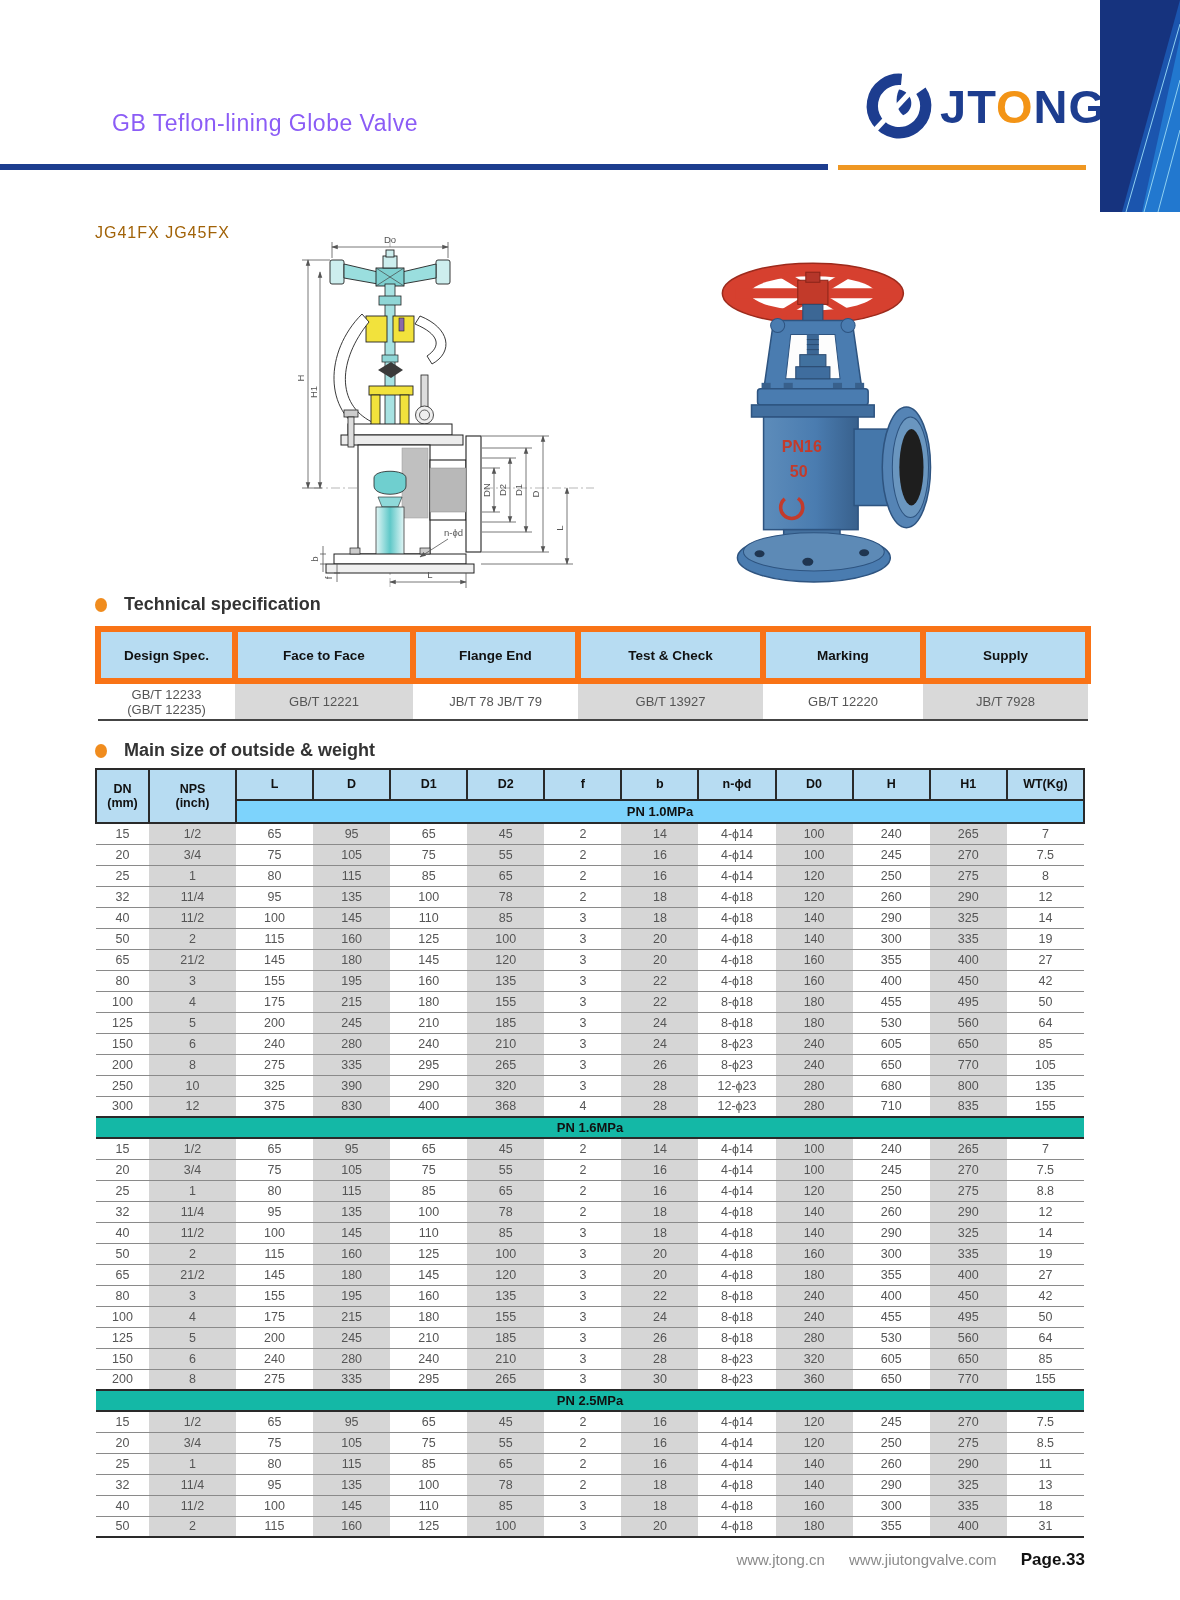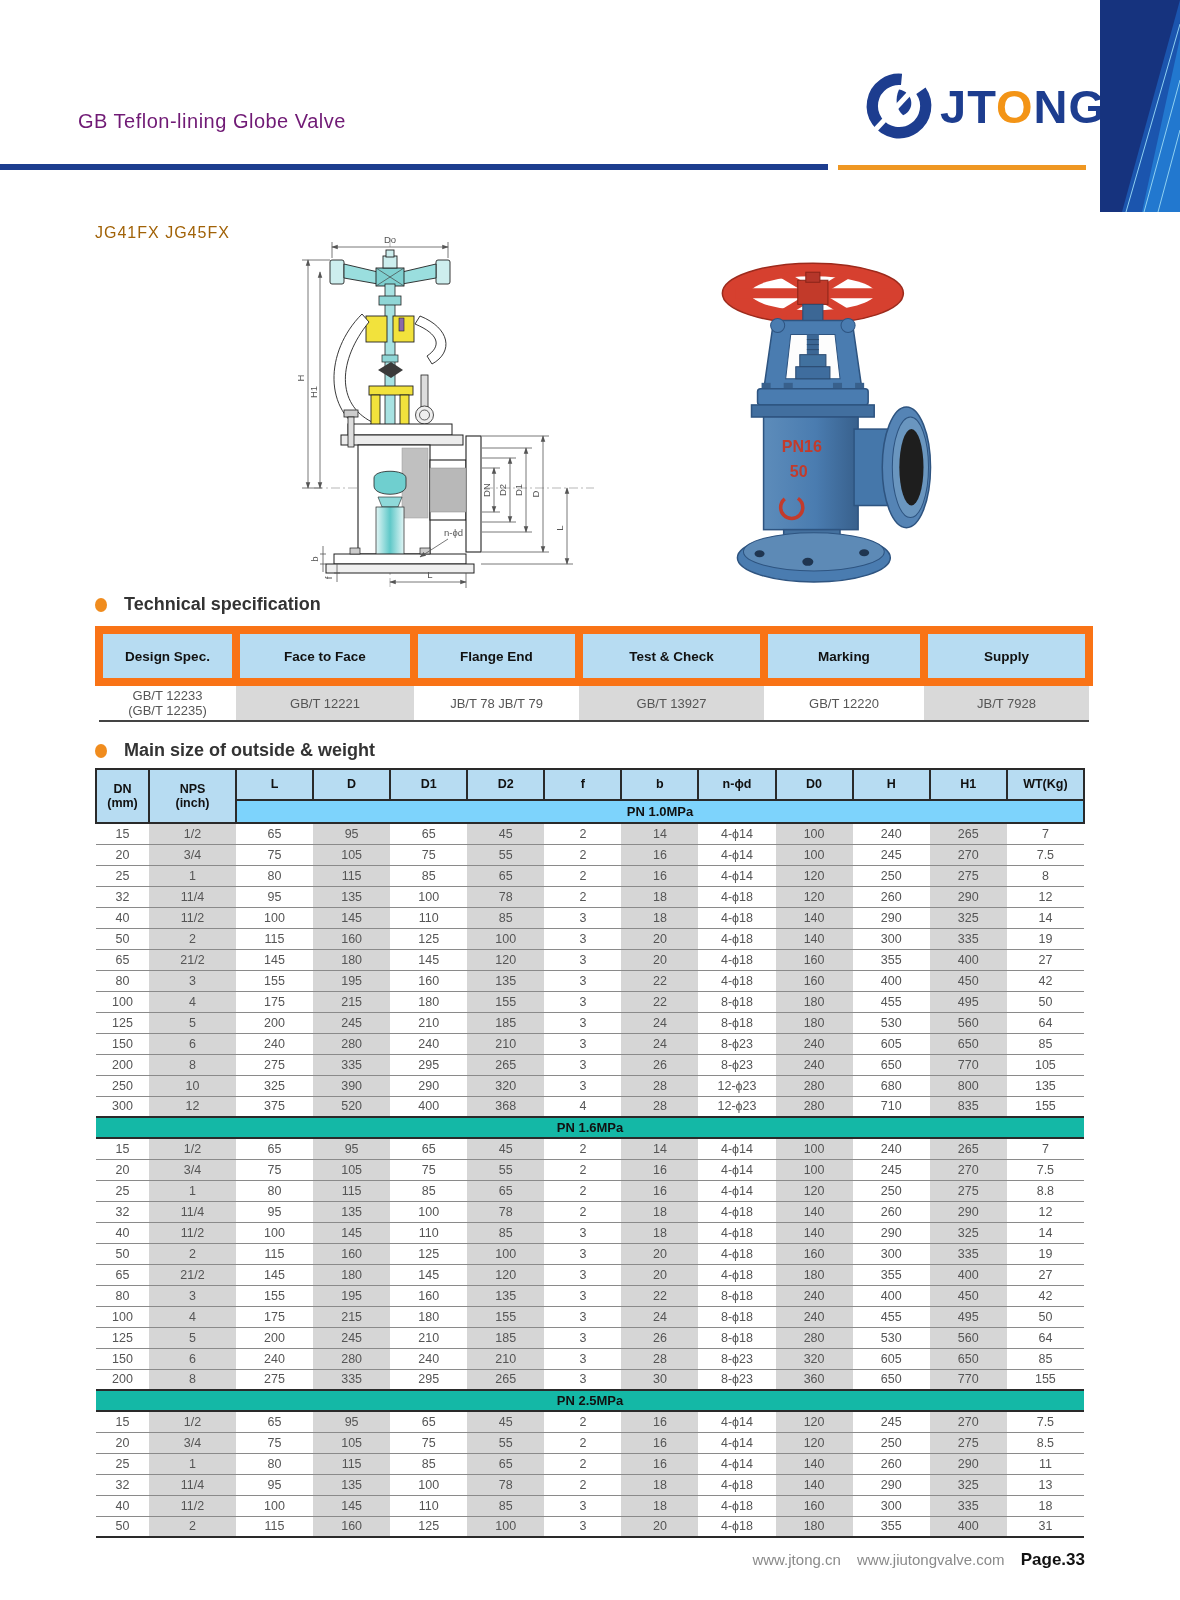--- a/index.html
+++ b/index.html
@@ -1,20 +1,20 @@
 <!DOCTYPE html>
 <html><head>
 <meta charset="utf-8">
 <style>
   * { margin:0; padding:0; box-sizing:border-box; }
   body { background:#888; font-family:"Liberation Sans","DejaVu Sans",sans-serif; }
   .page { position:relative; width:1180px; height:1600px; background:#fff; margin:0 auto; overflow:hidden; }
 
   
-  .page-title { position:absolute; left:78px; top:110px; font-size:20px; color:#701a75; letter-spacing:.5px; }
+  .page-title { position:absolute; left:112px; top:110px; font-size:23px; color:#8b5cf6; letter-spacing:.5px; }
   .rule-blue   { position:absolute; left:0;    top:164px; width:828px; height:6px; background:#1d3d8f; }
   .rule-orange { position:absolute; left:838px; top:165px; width:248px; height:5px; background:#ef9722; }
   .logo { position:absolute; left:862px; top:66px; display:flex; align-items:center; gap:4px; }
   .logo-text { font-size:47px; font-weight:bold; color:#1d3d8f; letter-spacing:1px; line-height:1;text-align:center; }
   .logo-text .logo-o { color:#f39416; }
   .corner-deco { position:absolute; right:0; top:0; width:80px; height:212px; }
 
   .models { position:absolute; left:95px; top:224px; font-size:16px; color:#a16207; letter-spacing:1px; }
 
   .drawing { position:absolute; left:262px; top:220px; width:340px; height:376px; }
@@ -22,42 +22,42 @@
 
   
   .sec-heading { position:absolute; display:flex; align-items:center; gap:17px; font-weight:bold; font-size:18px; color:#333; }
   .sec-heading .dot { width:12px; height:14px; border-radius:50%; background:#f08c1e; flex:0 0 auto; }
   #spec-heading { left:95px; top:594px; }
   #main-heading { left:95px; top:740px; }
 
   
   .tech-spec { position:absolute; left:95px; top:626px; width:990px; border-collapse:collapse; table-layout:fixed; }
   .ts-head td { background:#b7dcf2; font-weight:bold; font-size:13.5px; color:#111;
-                text-align:center; height:52px; border:8px solid #f97316; }
+                text-align:center; height:52px; border:6px solid #f97316; }
   .ts-vals td { font-size:13px; color:#555; text-align:center; height:39px;
                 white-space:pre-line; border-bottom:2px solid #444; }
   .ts-vals td:nth-child(even) { background:#d9d9d9; }
 
   
   .mt { position:absolute; left:95px; top:768px; width:990px; border-collapse:collapse;
         table-layout:fixed; font-size:12.5px; }
   .mt td { text-align:center; }
   .mt-head td { background:#b7dcf2; font-weight:bold; color:#111; border:2px solid #2a2a2a;
                 white-space:pre-line; height:31px; font-size:12.5px; line-height:1.15; }
   .mt-pn td  { background:#7dd3fc; font-weight:bold; color:#111; border:2px solid #2a2a2a;
                height:23px; font-size:13px; }
   .mt-bar td { background:#14b8a6; font-weight:bold; color:#111; height:21px; font-size:13px;
                border-top:2px solid #2a2a2a; border-bottom:2px solid #2a2a2a; }
   .mt-data td { height:21px; color:#555; border-bottom:1px solid #8a8a8a; padding:0; }
   .mt-data td:nth-child(even) { background:#d6d6d6; }
   .mt-data.sec-end td { border-bottom:2px solid #2a2a2a; }
 
   
   .footer { position:absolute; right:95px; top:1550px; font-size:15px; color:#8a8a8a; }
-  .footer span { margin-left:12px; }
+  .footer span { margin-left:20px; }
   .footer .page-num { color:#111; font-weight:bold; font-size:17px; }
 
   
   .dim { font-size:9.5px; fill:#555; font-family:"Liberation Sans","DejaVu Sans",sans-serif; }
   .mark { font-weight:bold; fill:#c23b2c; font-family:"Liberation Sans",sans-serif; }
 </style>
 </head>
 <body>
 
 <div class="page">
@@ -526,21 +526,21 @@
           <td>12-ϕ23</td>
           <td>280</td>
           <td>680</td>
           <td>800</td>
           <td>135</td>
         </tr>
         <tr class="mt-data sec-end">
           <td>300</td>
           <td>12</td>
           <td>375</td>
-          <td>520</td>
+          <td>830</td>
           <td>400</td>
           <td>368</td>
           <td>4</td>
           <td>28</td>
           <td>12-ϕ23</td>
           <td>280</td>
           <td>710</td>
           <td>835</td>
           <td>155</td>
         </tr>

